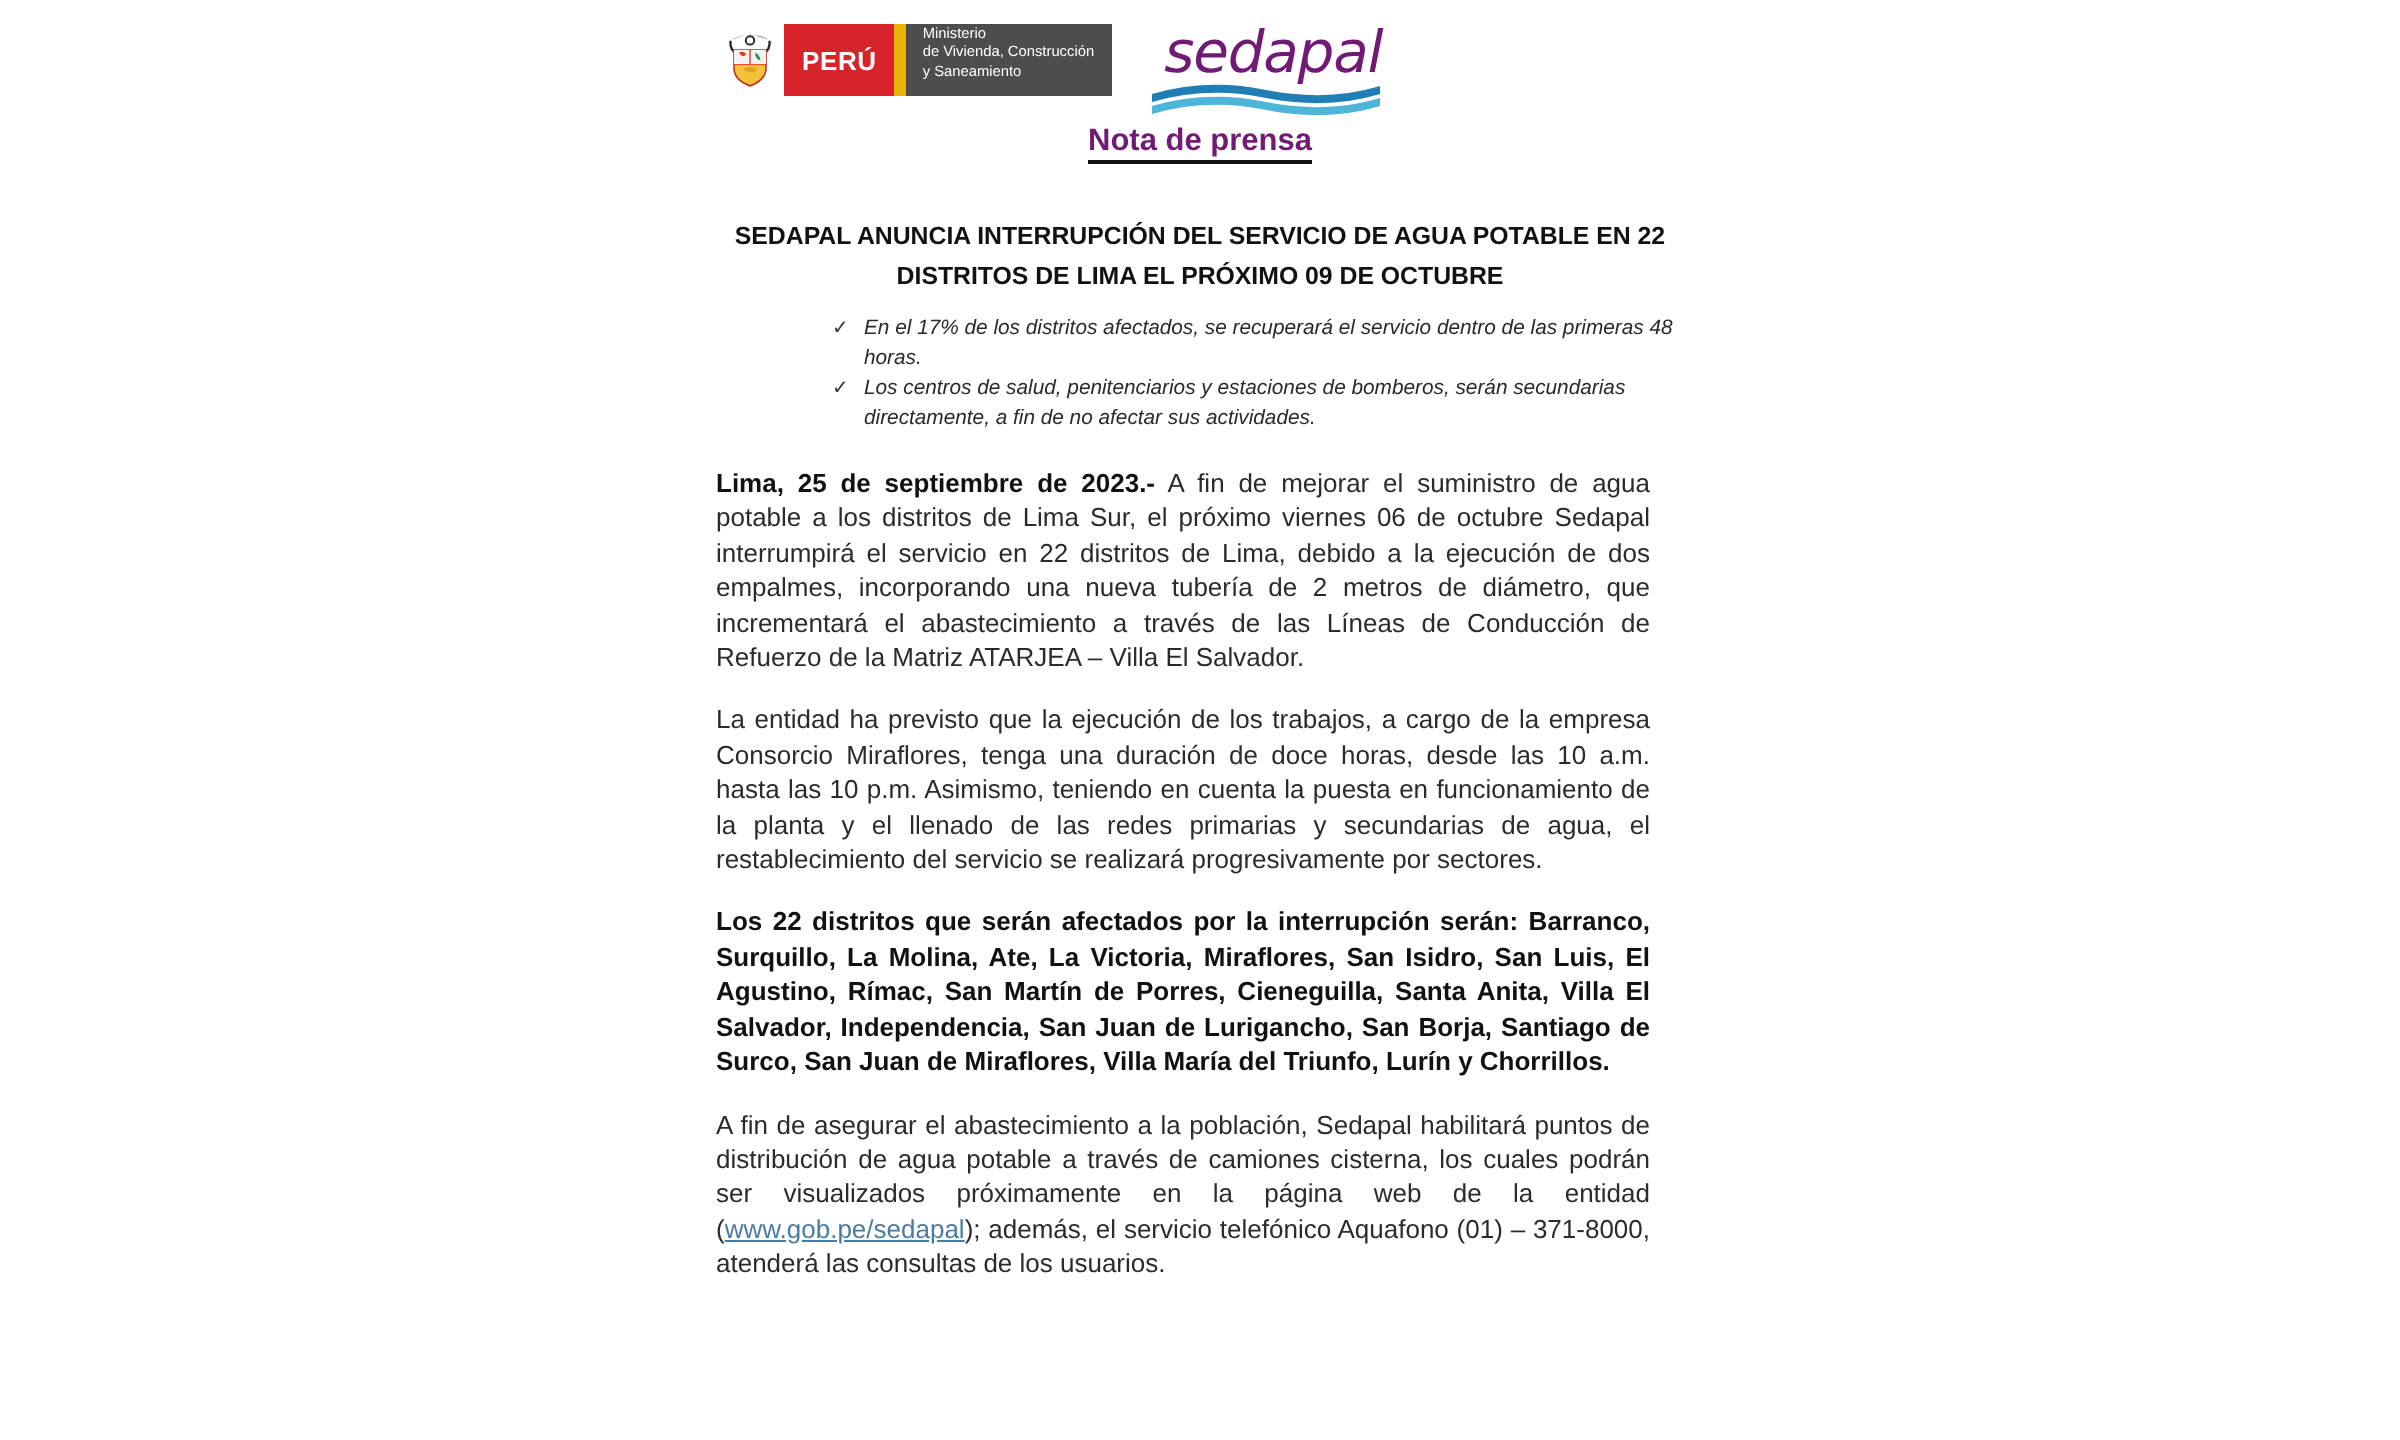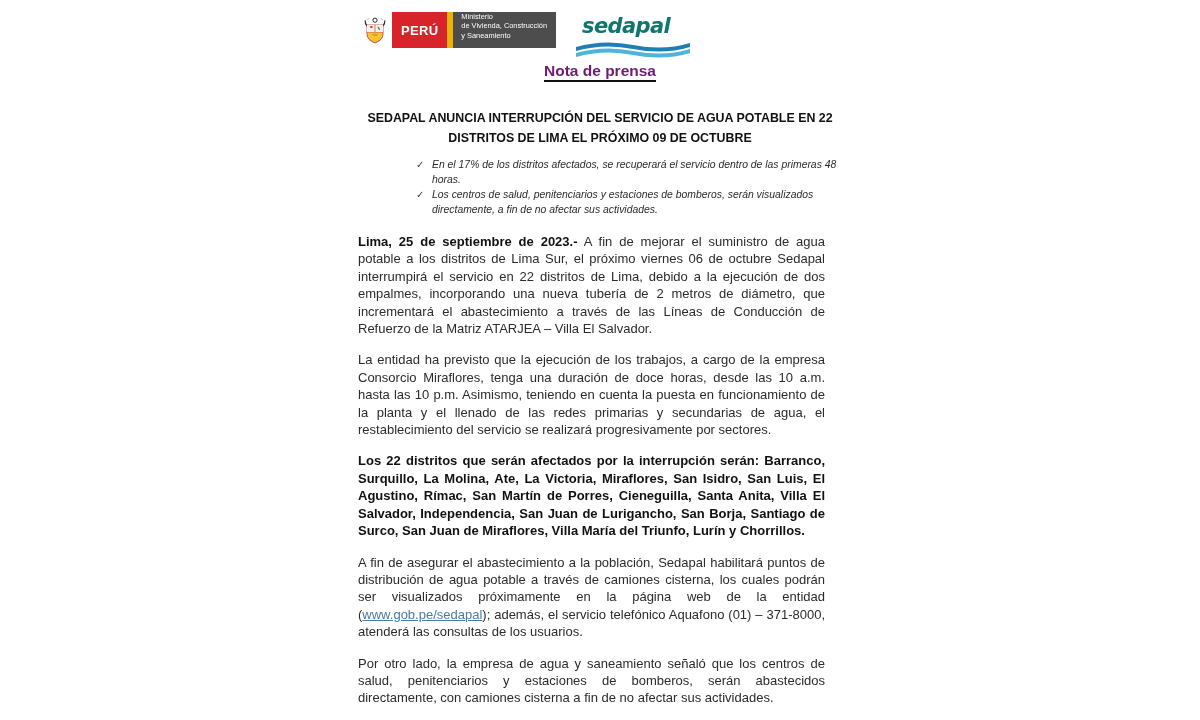--- a/index.html
+++ b/index.html
@@ -71,25 +71,25 @@
   .ministry-box span { white-space: nowrap; }
 
   .sedapal-logo {
     position: relative;
     width: 118px;
     height: 46px;
     margin-left: 6px;
   }
   .sedapal-word {
     font-family: "DejaVu Sans", sans-serif;
-    font-weight: bold;
+    font-weight: normal;
     font-style: italic;
-    font-size: 21px;
+    font-size: 29px;
     line-height: 29px;
-    color: #0f766e;
+    color: #701a75;
     letter-spacing: -0.6px;
     padding-left: 8px;
   }
   .sedapal-waves {
     position: absolute;
     left: 0;
     top: 28px;
     width: 118px;
     height: 20px;
   }
@@ -219,32 +219,31 @@
 
   <div class="headline">SEDAPAL ANUNCIA INTERRUPCIÓN DEL SERVICIO DE AGUA POTABLE EN 22 DISTRITOS DE LIMA EL PRÓXIMO 09 DE OCTUBRE</div>
 
   <div class="bullets">
     <div class="bullet-row">
       <div class="bullet-check">✓</div>
       <div class="bullet-text">En el 17% de los distritos afectados, se recuperará el servicio dentro de las primeras 48 horas.</div>
     </div>
     <div class="bullet-row">
       <div class="bullet-check">✓</div>
-      <div class="bullet-text">Los centros de salud, penitenciarios y estaciones de bomberos, serán visualizados directamente, a fin de no afectar sus actividades.</div>
+      <div class="bullet-text">Los centros de salud, penitenciarios y estaciones de bomberos, serán secundarias directamente, a fin de no afectar sus actividades.</div>
     </div>
   </div>
 
   <div class="body-col">
 
     <p class="para"><span class="lead">Lima, 25 de septiembre de 2023.-</span><span> A fin de mejorar el suministro de agua potable a los distritos de Lima Sur, el próximo viernes 06 de octubre Sedapal interrumpirá el servicio en 22 distritos de Lima, debido a la ejecución de dos empalmes, incorporando una nueva tubería de 2 metros de diámetro, que incrementará el abastecimiento a través de las Líneas de Conducción de Refuerzo de la Matriz ATARJEA – Villa El Salvador.</span></p>
 
     <p class="para">La entidad ha previsto que la ejecución de los trabajos, a cargo de la empresa Consorcio Miraflores, tenga una duración de doce horas, desde las 10 a.m. hasta las 10 p.m. Asimismo, teniendo en cuenta la puesta en funcionamiento de la planta y el llenado de las redes primarias y secundarias de agua, el restablecimiento del servicio se realizará progresivamente por sectores.</p>
 
     <p class="para allbold">Los 22 distritos que serán afectados por la interrupción serán: Barranco, Surquillo, La Molina, Ate, La Victoria, Miraflores, San Isidro, San Luis, El Agustino, Rímac, San Martín de Porres, Cieneguilla, Santa Anita, Villa El Salvador, Independencia, San Juan de Lurigancho, San Borja, Santiago de Surco, San Juan de Miraflores, Villa María del Triunfo, Lurín y Chorrillos.</p>
 
 
     <p class="para"><span>A fin de asegurar el abastecimiento a la población, Sedapal habilitará puntos de distribución de agua potable a través de camiones cisterna, los cuales podrán ser visualizados próximamente en la página web de la entidad (</span><a class="link" href="#">www.gob.pe/sedapal</a><span>); además, el servicio telefónico Aquafono (01) – 371-8000, atenderá las consultas de los usuarios.</span></p>
 
-    <p class="para">Por otro lado, la empresa de agua y saneamiento señaló que los centros de salud, penitenciarios y estaciones de bomberos, serán abastecidos directamente, con camiones cisterna a fin de no afectar sus actividades.</p>
 
   </div>
 
 </div>
 
 </body></html>

